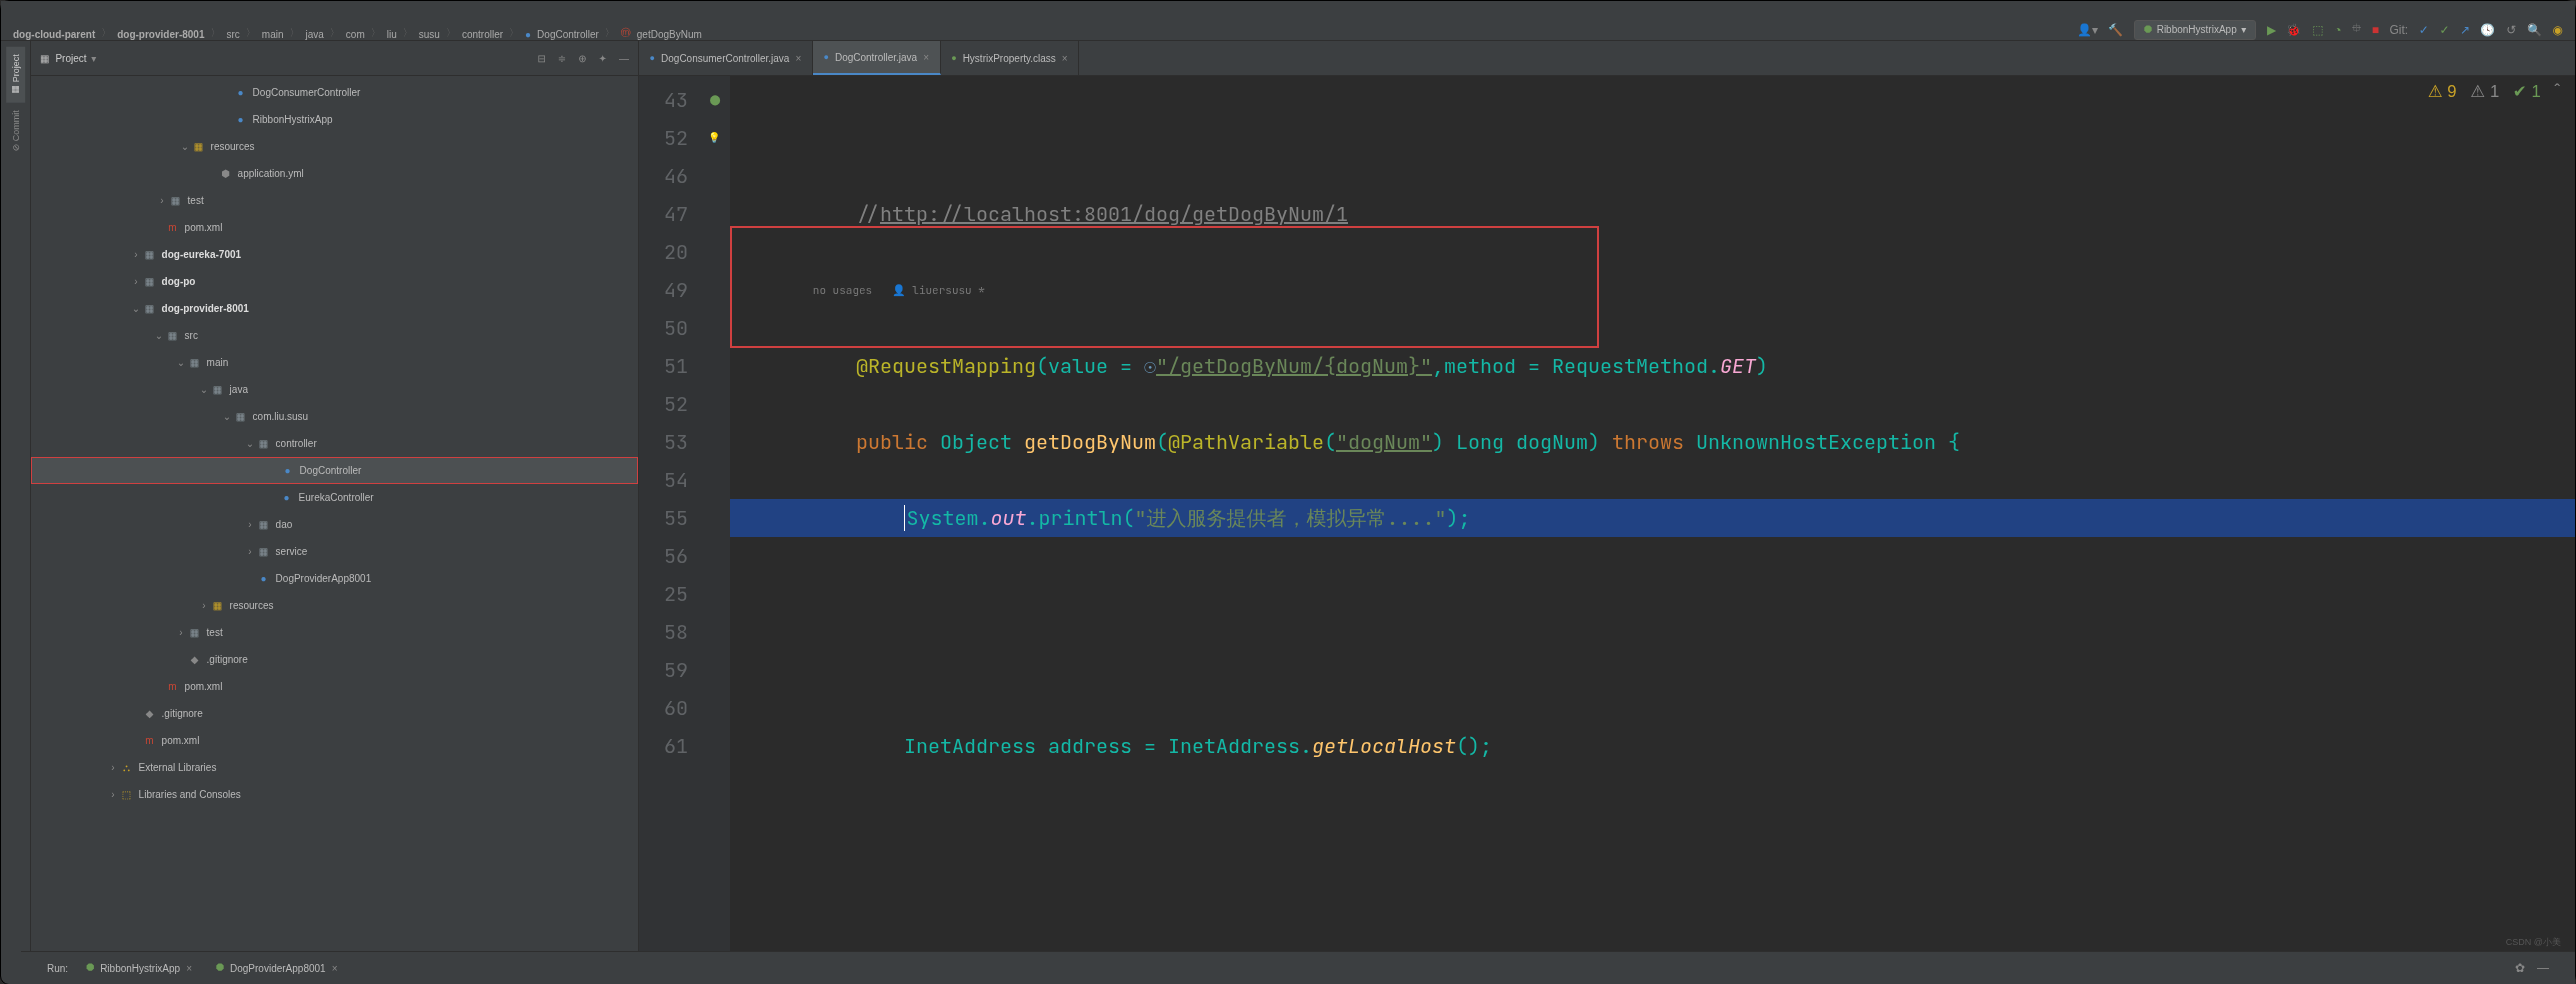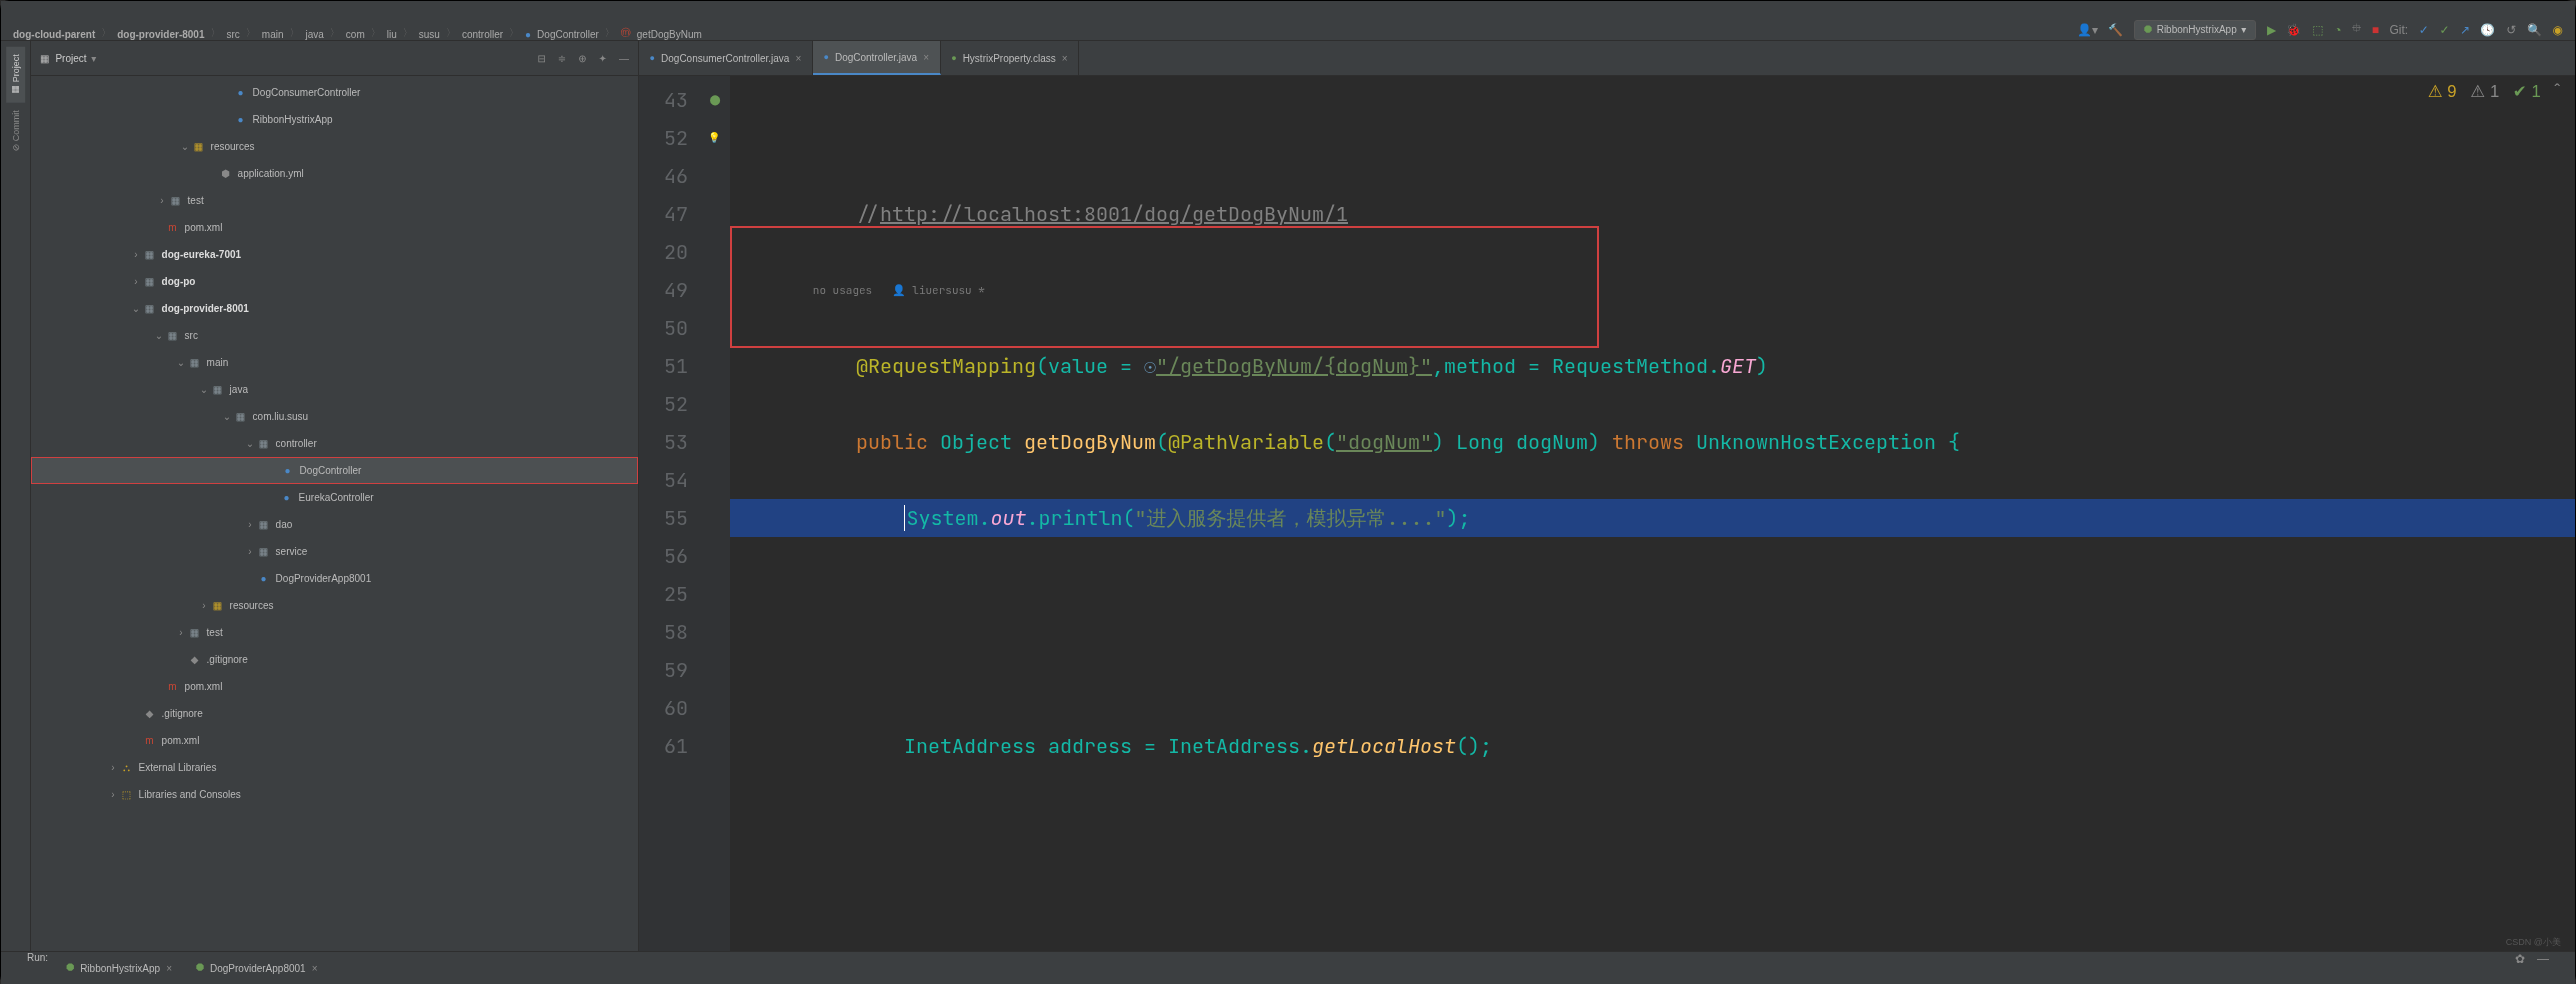--- a/index.html
+++ b/index.html
@@ -120,22 +120,22 @@
 }
 .lightbulb { color: #f0a030; }
 .top-right-indicators {
   position: absolute; top: 4.6px; right: 15px; display: flex; gap: 13.7px;
   font-size: 16.7px; align-items: center;
 }
 .ind-warn { color: #c9a227; }
 .ind-grey { color: #888; }
 .ind-green { color: #6a9955; }
 .run-bar {
-  display: flex; height: 33px; background: #3c3f41;
-  border-top: 0.8px solid #2e2e2e; padding: 0 26px; gap: 12px;
+  display: flex; align-items: center; height: 33px; background: #3c3f41;
+  border-top: 0.8px solid #2e2e2e; padding: 0 26px; gap: 12px; margin-left: 20px;
 }
 .run-tab { display: flex; align-items: center; gap: 6px; padding: 3px 6px; cursor: pointer; }
 .maven-c { color: #c74634; }
 .watermark { position: absolute; bottom: 35px; right: 15px; color: #555; font-size: 9px; }
 </style>
 </head>
 <body>
 
 <div class="root">
 

